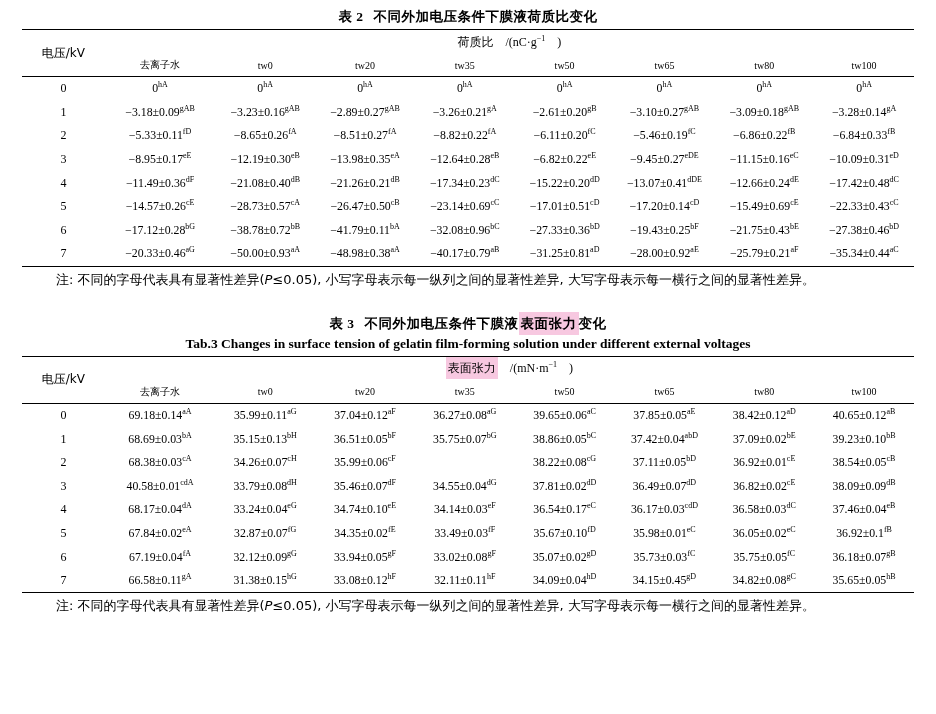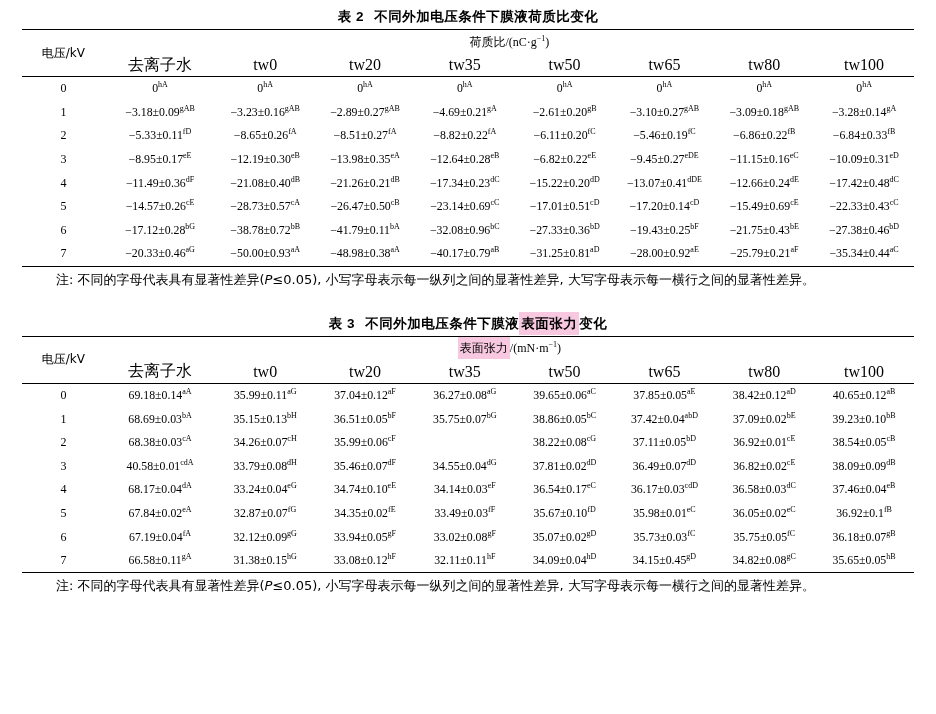--- a/index.html
+++ b/index.html
@@ -23,21 +23,21 @@
   }
   .tbl-block {
     width: 100%;
   }
   .cap-cn {
     text-align: center;
     font-size: 13.5px;
     font-weight: bold;
     letter-spacing: 0.5px;
     margin: 0 0 3px 0;
-    font-family: Liberation Sans, sans-serif;
+    font-family: Liberation Serif, serif;
   }
   .cap-cn .num-sp {
     padding-right: 10px;
   }
   .cap-en {
     text-align: center;
     font-size: 13.5px;
     font-weight: bold;
     margin: 0 0 4px 0;
     font-family: "Liberation Serif", serif;
@@ -61,37 +61,38 @@
   .hdr-row td {
     height: 24px;
     font-size: 12.5px;
   }
   .hdr-row .cn {
     font-family: "DejaVu Sans", sans-serif;
     font-size: 12px;
   }
   .sub-row td {
     height: 22px;
-    font-size: 16px;
+    font-size: 10px;
   }
   .body-row td {
     height: 23.6px;
     white-space: nowrap;
     font-size: 11.8px;
   }
   .body-row td.first {
     font-size: 12px;
   }
   sup {
     font-size: 8px;
     vertical-align: super;
     line-height: 0;
   }
   .unitspan {
     font-size: 12px;
+    margin-left: 12px;
   }
   .hl-pink {
     background: #f7c8e0;
     padding: 4px 2px;
   }
   .note {
     font-size: 13px;
     font-family: "DejaVu Sans", sans-serif;
     padding: 5px 0 0 34px;
     line-height: 1.3;
@@ -150,21 +151,21 @@
           <td><span>0</span><sup>hA</sup></td>
           <td><span>0</span><sup>hA</sup></td>
           <td><span>0</span><sup>hA</sup></td>
           <td><span>0</span><sup>hA</sup></td>
         </tr>
         <tr class="body-row">
           <td class="first">1</td>
           <td><span>−3.18±0.09</span><sup>gAB</sup></td>
           <td><span>−3.23±0.16</span><sup>gAB</sup></td>
           <td><span>−2.89±0.27</span><sup>gAB</sup></td>
-          <td><span>−4.69±0.21</span><sup>gA</sup></td>
+          <td><span>−3.26±0.21</span><sup>gA</sup></td>
           <td><span>−2.61±0.20</span><sup>gB</sup></td>
           <td><span>−3.10±0.27</span><sup>gAB</sup></td>
           <td><span>−3.09±0.18</span><sup>gAB</sup></td>
           <td><span>−3.28±0.14</span><sup>gA</sup></td>
         </tr>
         <tr class="body-row">
           <td class="first">2</td>
           <td><span>−5.33±0.11</span><sup>fD</sup></td>
           <td><span>−8.65±0.26</span><sup>fA</sup></td>
           <td><span>−8.51±0.27</span><sup>fA</sup></td>
@@ -236,20 +237,21 @@
       <span>注: 不同的字母代表具有显著性差异(</span><i>P</i><span>≤0.05)</span><span>, 小写字母表示每一纵列之间的显著性差异, 大写字母表示每一横行之间的显著性差异。</span>
     </div>
   </div>
 
   <div class="gap"></div>
 
   <div class="tbl-block">
     <div class="cap-cn">
       <span class="num-sp">表 3</span><span>不同外加电压条件下膜液</span><span class="hl-pink">表面张力</span><span>变化</span>
     </div>
+    <div class="cap-en">Tab.3 Changes in surface tension of gelatin film-forming solution under different external voltages</div>
 
     <table class="data">
       <colgroup>
         <col class="colV">
           <col class="col1">
           <col class="colN">
           <col class="colN">
           <col class="colN">
           <col class="colN">
           <col class="colN">

